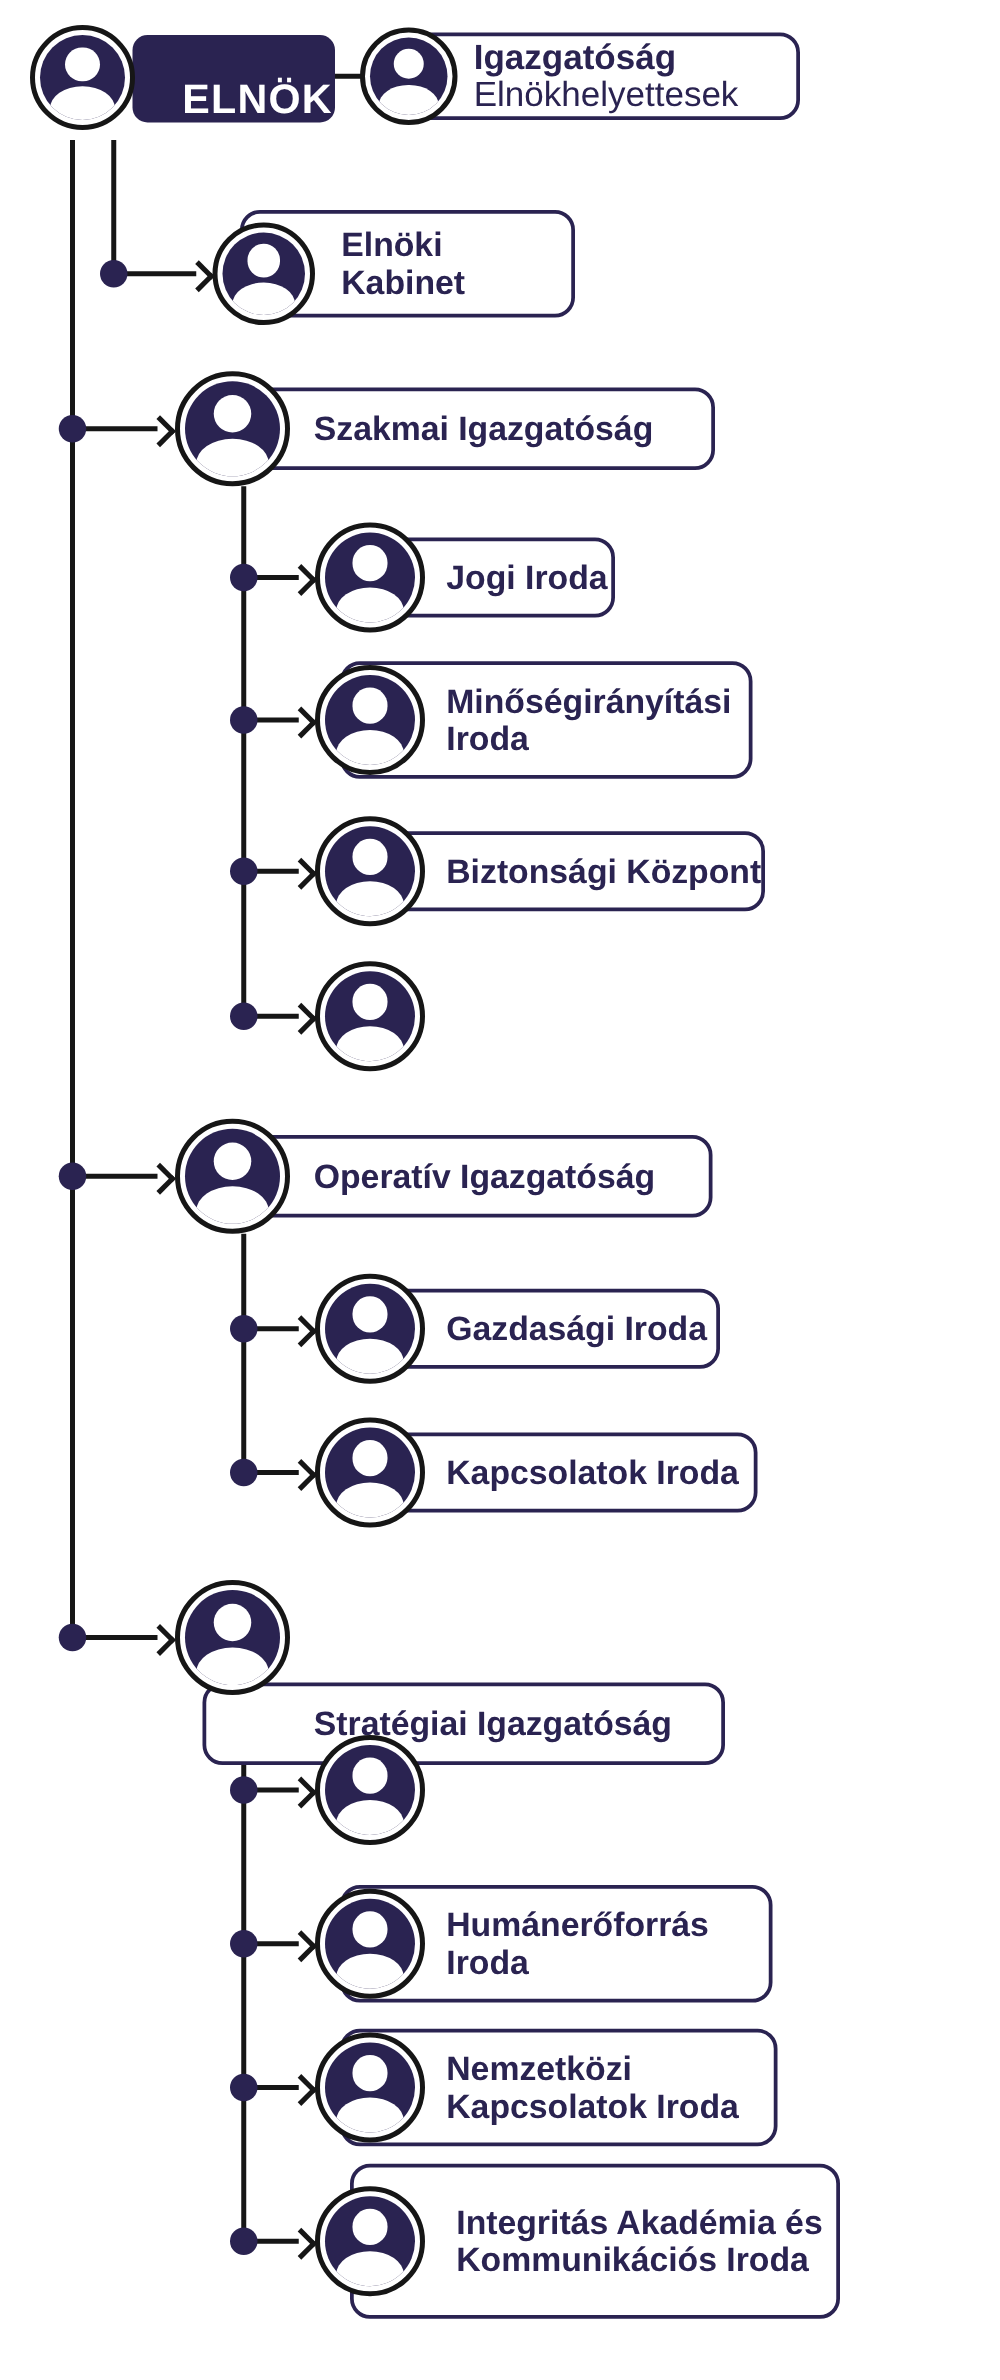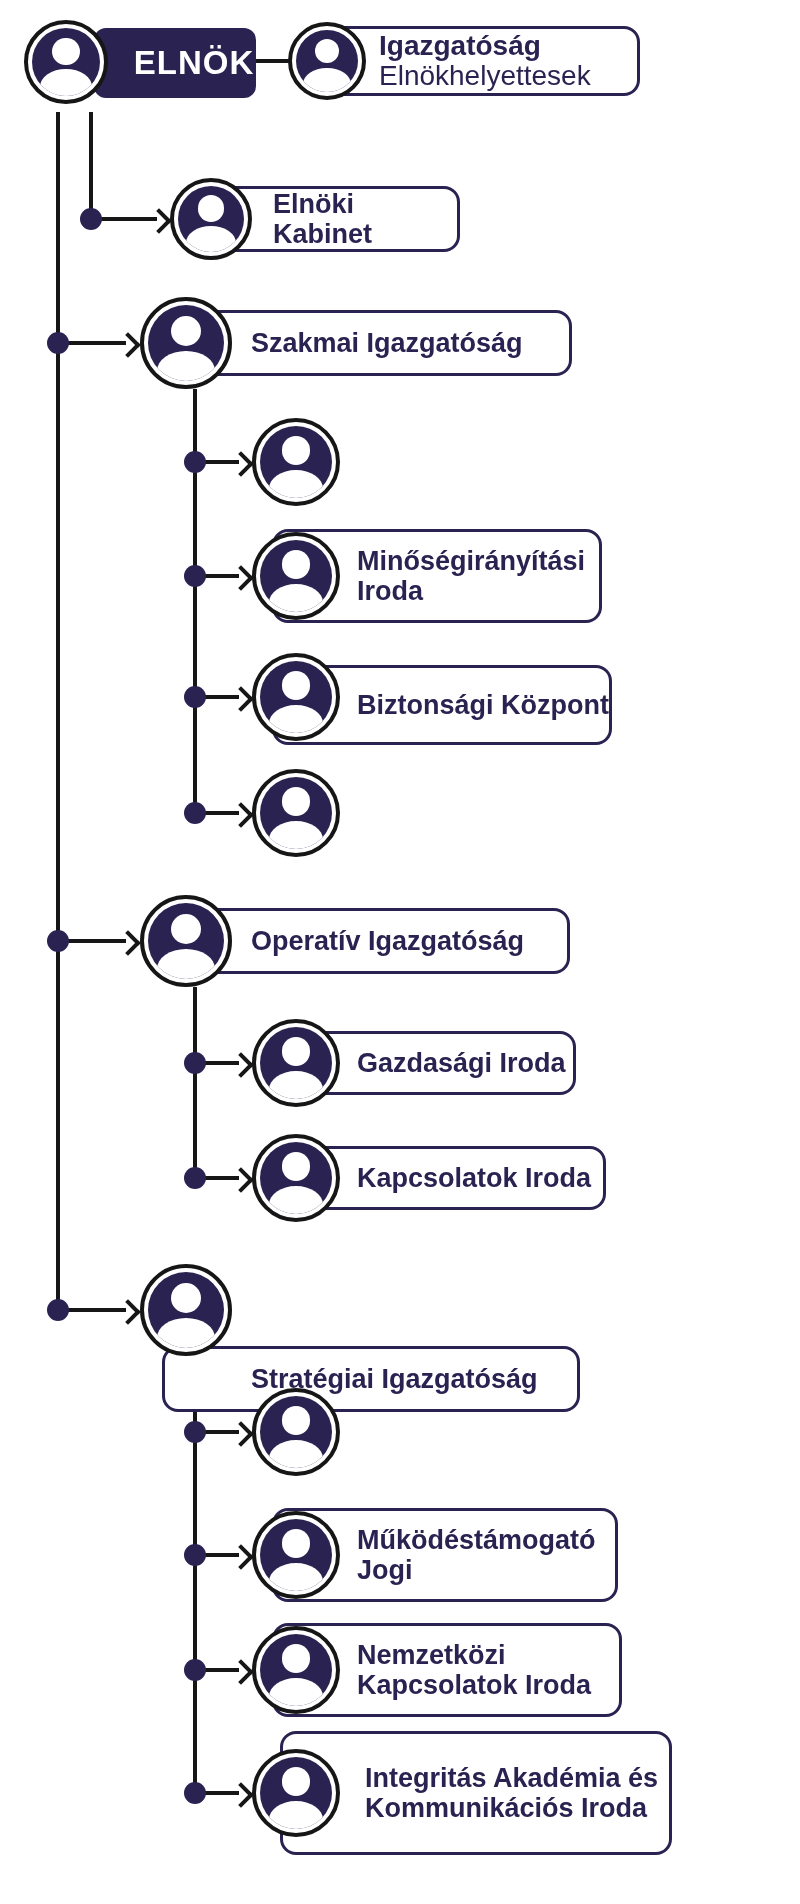--- a/index.html
+++ b/index.html
@@ -110,61 +110,64 @@
   <div class="dot" style="left:184px;top:1544px;"></div>
   <div class="hline" style="left:195px;top:1553px;width:44px;"></div>
   <div class="chev" style="left:232px;top:1548px;"></div>
   <div class="dot" style="left:184px;top:1659px;"></div>
   <div class="hline" style="left:195px;top:1668px;width:44px;"></div>
   <div class="chev" style="left:232px;top:1663px;"></div>
   <div class="dot" style="left:184px;top:1782px;"></div>
   <div class="hline" style="left:195px;top:1791px;width:44px;"></div>
   <div class="chev" style="left:232px;top:1786px;"></div>
 
-  <div class="box-elnok" style="left:94px;top:28px;width:162px;height:70px;padding-left:38px;">
+  <div class="box-elnok" style="left:106px;top:28px;width:162px;height:70px;padding-left:38px;align-items:flex-end;">
     <span class="lbl">ELNÖK</span>
   </div>
   <div class="avatar" style="left:24px;top:20px;width:84px;height:84px;">
       <div class="disc"></div>
     </div>
 
   <div class="box" style="left:310px;top:26px;width:330px;height:70px;padding-left:66px;">
     <span class="title-line">Igazgatóság</span>
     <span class="sub-line">Elnökhelyettesek</span>
   </div>
   <div class="avatar" style="left:288px;top:22px;width:78px;height:78px;">
       <div class="disc"></div>
     </div>
 
-  <div class="box" style="left:192px;top:186px;width:268px;height:66px;padding-left:78px;">
+  <div class="box" style="left:192px;top:168px;width:268px;height:86px;padding-left:78px;">
     <span class="lbl">Elnöki Kabinet</span>
   </div>
   <div class="avatar" style="left:170px;top:178px;width:82px;height:82px;">
       <div class="disc"></div>
     </div>
 
   <div class="box" style="left:162px;top:310px;width:410px;height:66px;padding-left:86px;">
     <span class="lbl">Szakmai Igazgatóság</span>
   </div>
   <div class="avatar" style="left:140px;top:297px;width:92px;height:92px;">
       <div class="disc"></div>
     </div>
 
+  <div class="box" style="left:272px;top:430px;width:220px;height:64px;padding-left:82px;">
+    <span class="lbl">Jogi Iroda</span>
+  </div>
   <div class="avatar" style="left:252px;top:418px;width:88px;height:88px;">
       <div class="disc"></div>
     </div>
 
   <div class="box" style="left:272px;top:529px;width:330px;height:94px;padding-left:82px;">
     <span class="lbl">Minőségirányítási Iroda</span>
   </div>
   <div class="avatar" style="left:252px;top:532px;width:88px;height:88px;">
       <div class="disc"></div>
     </div>
 
-  <div class="box" style="left:272px;top:665px;width:340px;height:80px;padding-left:82px;">
+  <div class="box" style="left:272px;top:665px;width:340px;height:64px;padding-left:82px;">
     <span class="lbl">Biztonsági Központ</span>
   </div>
   <div class="avatar" style="left:252px;top:653px;width:88px;height:88px;">
       <div class="disc"></div>
     </div>
 
   <div class="avatar" style="left:252px;top:769px;width:88px;height:88px;">
       <div class="disc"></div>
     </div>
 
@@ -194,21 +197,21 @@
   </div>
   <div class="avatar" style="left:140px;top:1264px;width:92px;height:92px;">
       <div class="disc"></div>
     </div>
 
   <div class="avatar" style="left:252px;top:1388px;width:88px;height:88px;">
       <div class="disc"></div>
     </div>
 
   <div class="box" style="left:272px;top:1508px;width:346px;height:94px;padding-left:82px;">
-    <span class="lbl">Működéstámogató Jogi</span>
+    <span class="lbl">Humánerőforrás Iroda</span>
   </div>
   <div class="avatar" style="left:252px;top:1511px;width:88px;height:88px;">
       <div class="disc"></div>
     </div>
 
   <div class="box" style="left:272px;top:1623px;width:350px;height:94px;padding-left:82px;">
     <span class="lbl">Nemzetközi Kapcsolatok Iroda</span>
   </div>
   <div class="avatar" style="left:252px;top:1626px;width:88px;height:88px;">
       <div class="disc"></div>

